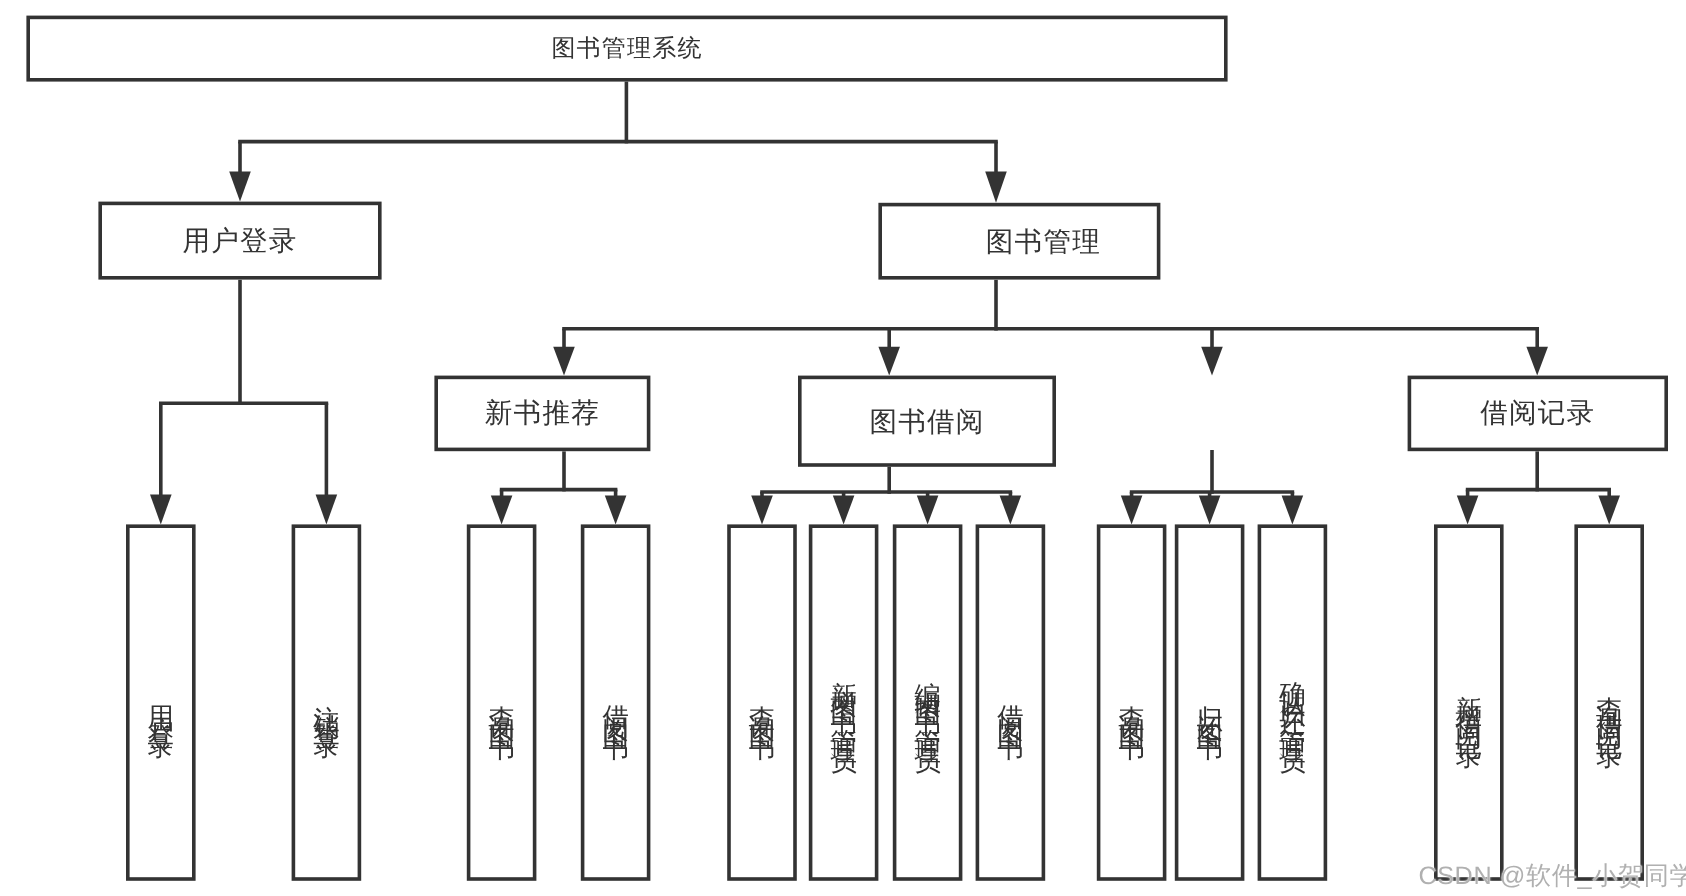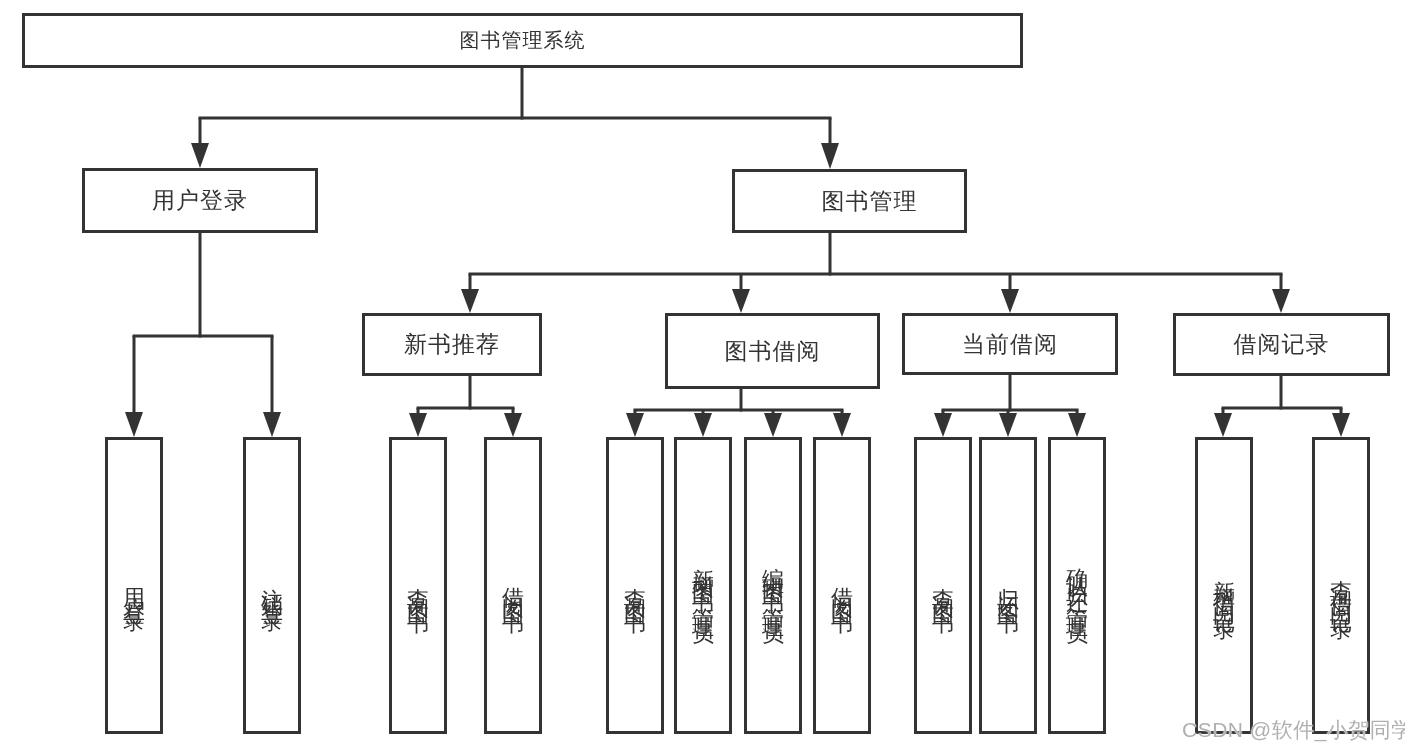--- a/index.html
+++ b/index.html
@@ -163,23 +163,20 @@
   <div class="box h" style="left:732px; top:169px; width:235px; height:64px;padding-left:40px;">
     <span class="label">图书管理</span>
   </div>
 
   <div class="box h" style="left:362px; top:313px; width:180px; height:63px;">
     <span class="label">新书推荐</span>
   </div>
   <div class="box h" style="left:633px; top:313px; width:215px; height:76px;margin-left:32px;">
     <span class="label">图书借阅</span>
   </div>
-  <div class="box h" style="left:902px; top:313px; width:216px; height:62px;">
-    <span class="label">当前借阅</span>
-  </div>
   <div class="box h" style="left:1173px; top:313px; width:217px; height:63px;">
     <span class="label">借阅记录</span>
   </div>
 
   <div class="box leaf" style="left:105px;">
     <span class="label">用户登录</span>
   </div>
   <div class="box leaf" style="left:243px;">
     <span class="label">注销登录</span>
   </div>

